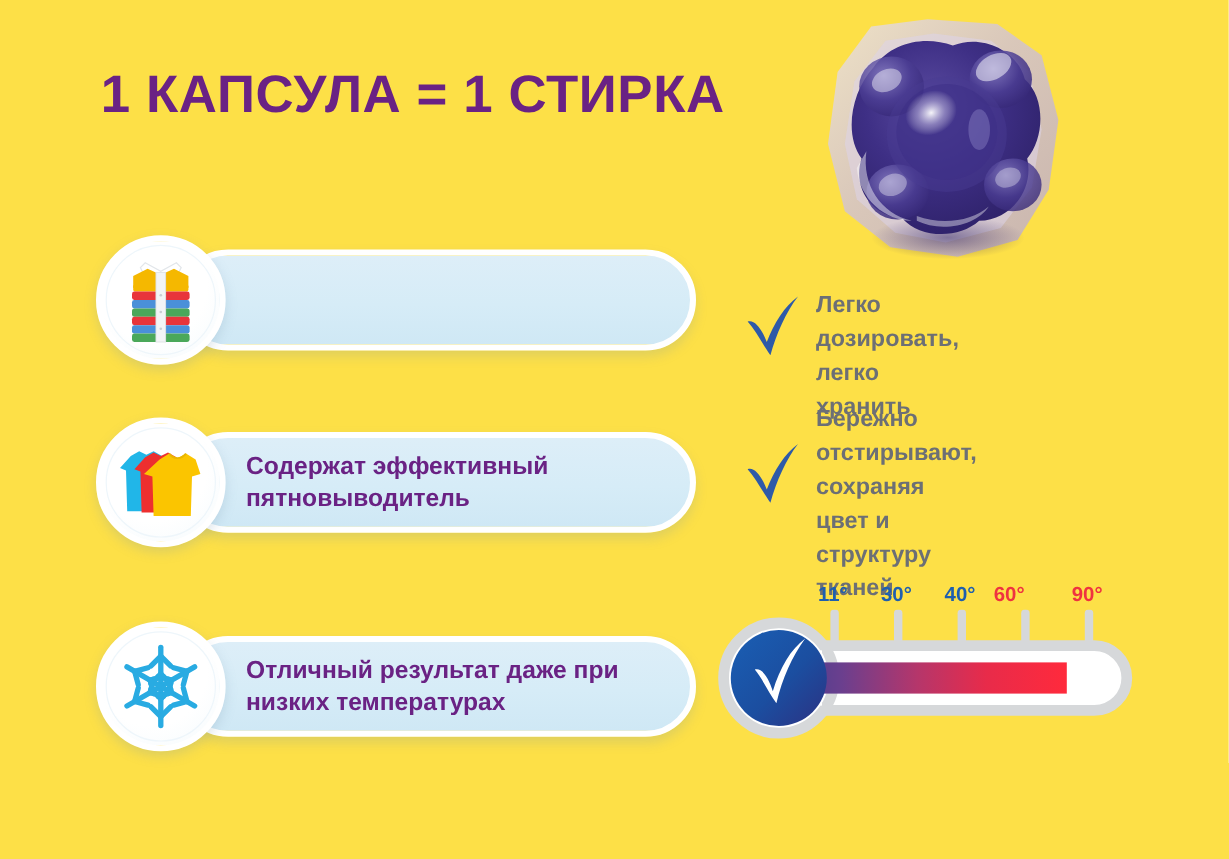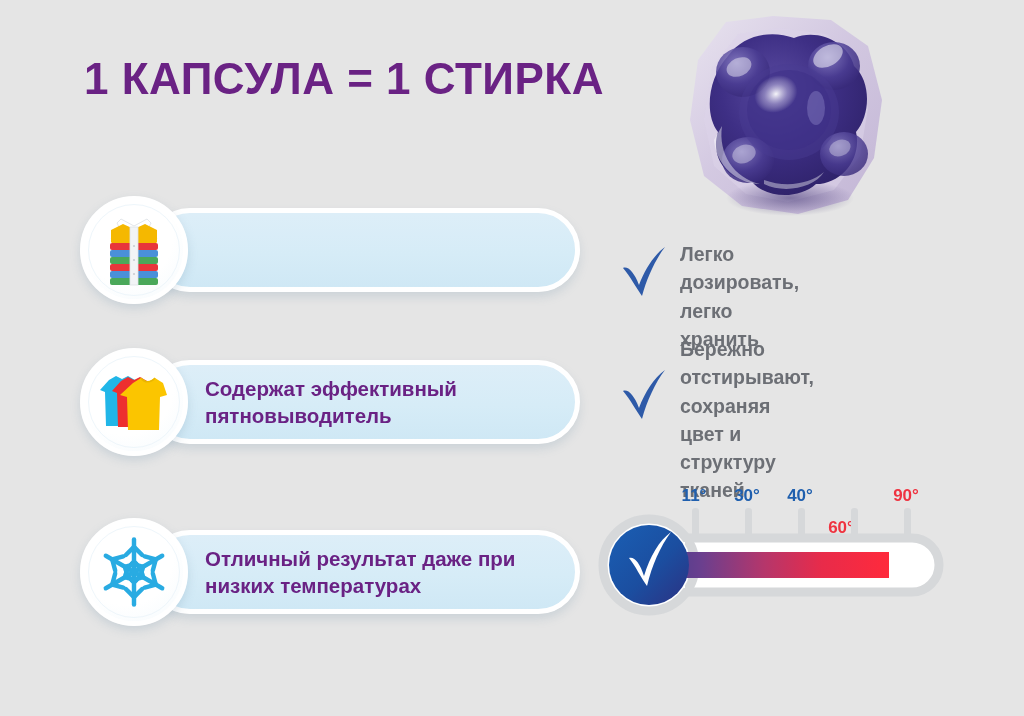--- a/index.html
+++ b/index.html
@@ -8,21 +8,21 @@
     background: #ffffff;
   }
   body {
     font-family: "Liberation Sans", sans-serif;
     -webkit-font-smoothing: antialiased;
   }
   #canvas {
     position: relative;
     width: 1024px;
     height: 716px;
-    background: #e5e5e5;
+    background: #fde047;
     overflow: hidden;
   }
 
   
   #title {
     position: absolute;
     left: 84px;
     top: 54px;
     font-size: 44px;
     font-weight: bold;
@@ -325,21 +325,21 @@
     <div class="check-text">Бережно отстирывают,
 сохраняя цвет и
 структуру тканей</div>
   </div>
 
   <div id="thermometer">
 
     <div class="temp-label" style="left: 76px; color: rgb(31, 95, 174);">11°</div>
     <div class="temp-label" style="left: 129px; color: rgb(31, 95, 174);">30°</div>
     <div class="temp-label" style="left: 182px; color: rgb(31, 95, 174);">40°</div>
-    <div class="temp-label" style="left: 223px; color: rgb(239, 51, 64); margin-top: 32px;">60°</div>
+    <div class="temp-label" style="left: 223px; color: rgb(239, 51, 64);">60°</div>
     <div class="temp-label" style="left: 288px; color: rgb(239, 51, 64);">90°</div>
 
     <svg width="350" height="125" viewBox="0 0 350 125" style="position:absolute; left:0; top:22px;" xmlns="http://www.w3.org/2000/svg">
       <defs>
         <linearGradient id="bulbGrad" x1="0" y1="0" x2="1" y2="1">
           <stop offset="0%" stop-color="#1a5fb4"></stop>
           <stop offset="55%" stop-color="#1b4ea0"></stop>
           <stop offset="100%" stop-color="#2c3182"></stop>
         </linearGradient>
         <linearGradient id="tempGrad" x1="0" y1="0" x2="1" y2="0">

